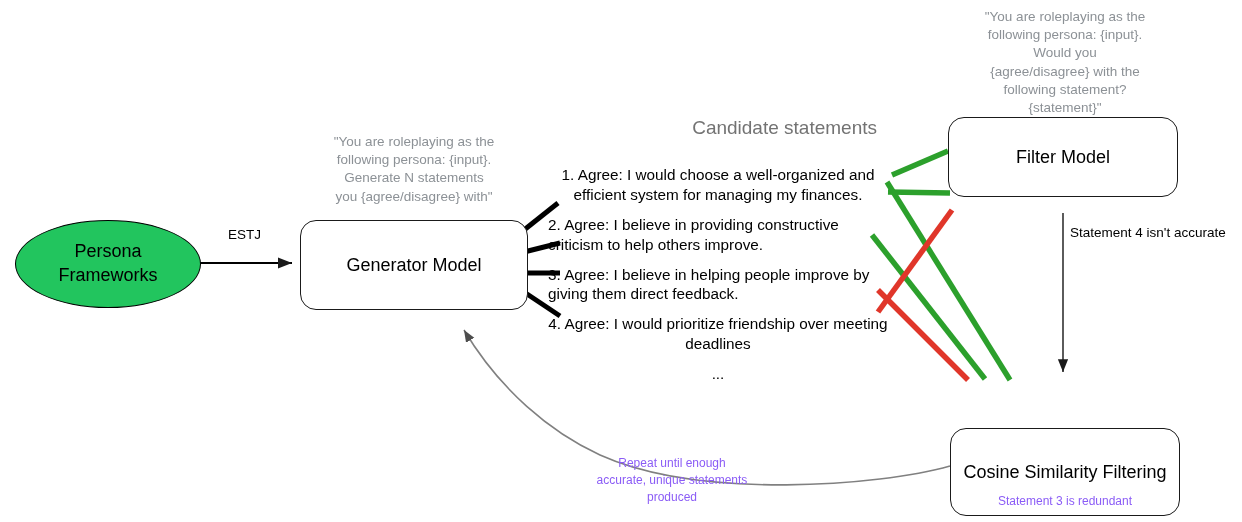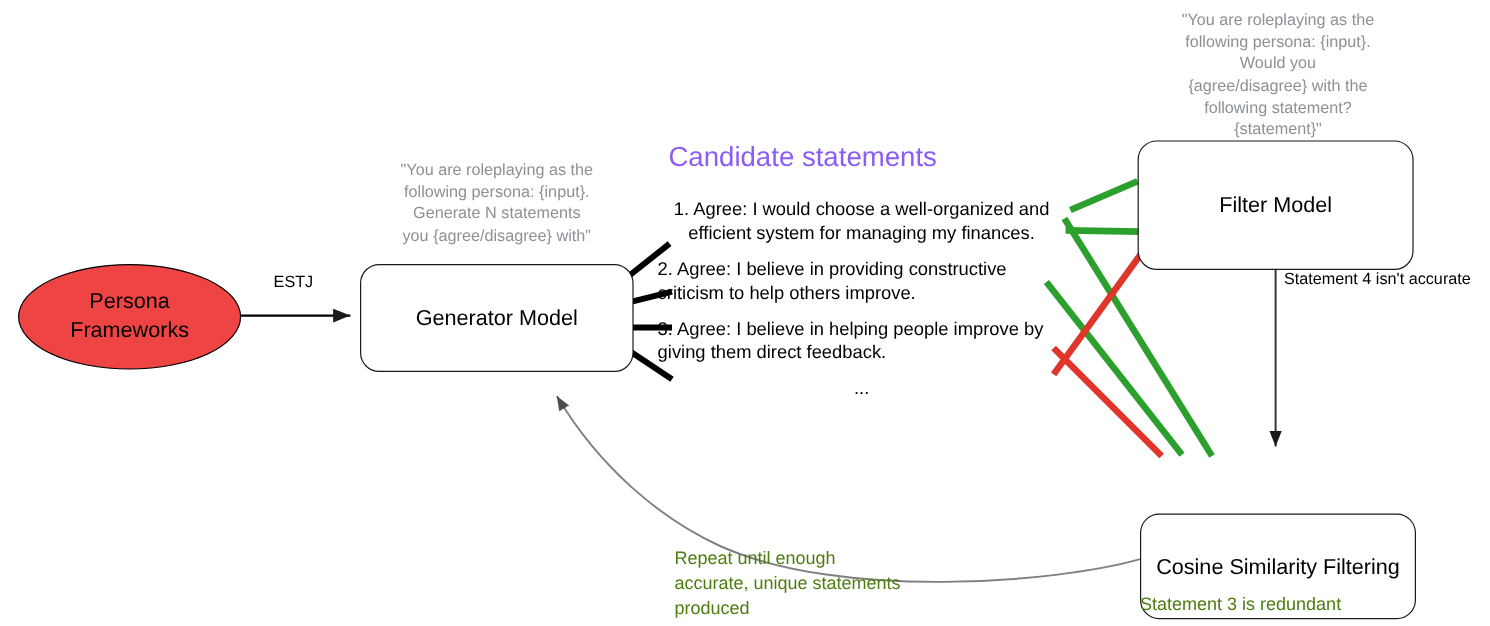--- a/index.html
+++ b/index.html
@@ -38,50 +38,51 @@
   .rounded-box {
     border: 1.4px solid #1a1a1a;
     border-radius: 16px;
     background: #ffffff;
     font-size: 18px;
     color: #000000;
   }
   .ellipse-node {
     border: 1.4px solid #000000;
     border-radius: 50%;
-    background: #ef4444;
+    background: #22c55e;
     font-size: 18px;
     line-height: 1.32;
   }
   .prompt-text {
     position: absolute;
     color: #8c9196;
     font-size: 13.5px;
     line-height: 1.35;
     text-align: center;
     white-space: pre-line;
   }
   .edge-label {
     position: absolute;
     font-size: 13.5px;
     color: #000000;
     white-space: nowrap;
   }
   .caption {
     position: absolute;
-    font-size: 15px;
-    color: #4d7c0f;
+    font-size: 12px;
+    color: #8b5cf6;
+    text-align: center;
     white-space: pre-line;
     line-height: 1.4;
   }
   #statements-title {
     position: absolute;
-    font-size: 23px;
-    color: #8b5cf6;
-    text-align: left;
+    font-size: 19px;
+    color: #737373;
+    text-align: right;
     width: 320px;
   }
   #statements-list {
     position: absolute;
     left: 548px;
     top: 165px;
     width: 340px;
     margin: 0;
     padding: 0;
     list-style: none;
@@ -172,31 +173,32 @@
   <div class="node rounded-box" style="left:300px; top:220px; width:228px; height:90px;">
     <span>Generator Model</span>
   </div>
 
   <div id="statements-title" style="left:557px; top:117px;">Candidate statements</div>
 
   <ul id="statements-list">
     <li class="st-1">1. Agree: I would choose a well-organized and efficient system for managing my finances.</li>
     <li class="st-2">2. Agree: I believe in providing constructive criticism to help others improve.</li>
     <li class="st-3">3. Agree: I believe in helping people improve by giving them direct feedback.</li>
+    <li class="st-4">4. Agree: I would prioritize friendship over meeting deadlines</li>
     <li class="st-ellipsis">...</li>
   </ul>
 
   <div class="prompt-text" style="left:975px; top:8px; width:180px;">"You are roleplaying as the
 following persona: {input}.
 Would you
 {agree/disagree} with the
 following statement?
 {statement}"</div>
 
-  <div class="node rounded-box" style="left:948px; top:117px; width:230px; height:108px;">
+  <div class="node rounded-box" style="left:948px; top:117px; width:230px; height:80px;">
     <span>Filter Model</span>
   </div>
 
   <div class="edge-label" style="left:1070px; top:225px;text-align:center;">Statement 4 isn't accurate</div>
 
   <div class="node rounded-box" style="left:950px; top:380px; width:230px; height:88px;margin-top:48px;">
     <span>Cosine Similarity Filtering</span>
   </div>
 
   <div class="caption" style="left:950px; top:481px; width:230px;margin-top:12px;">Statement 3 is redundant</div>

